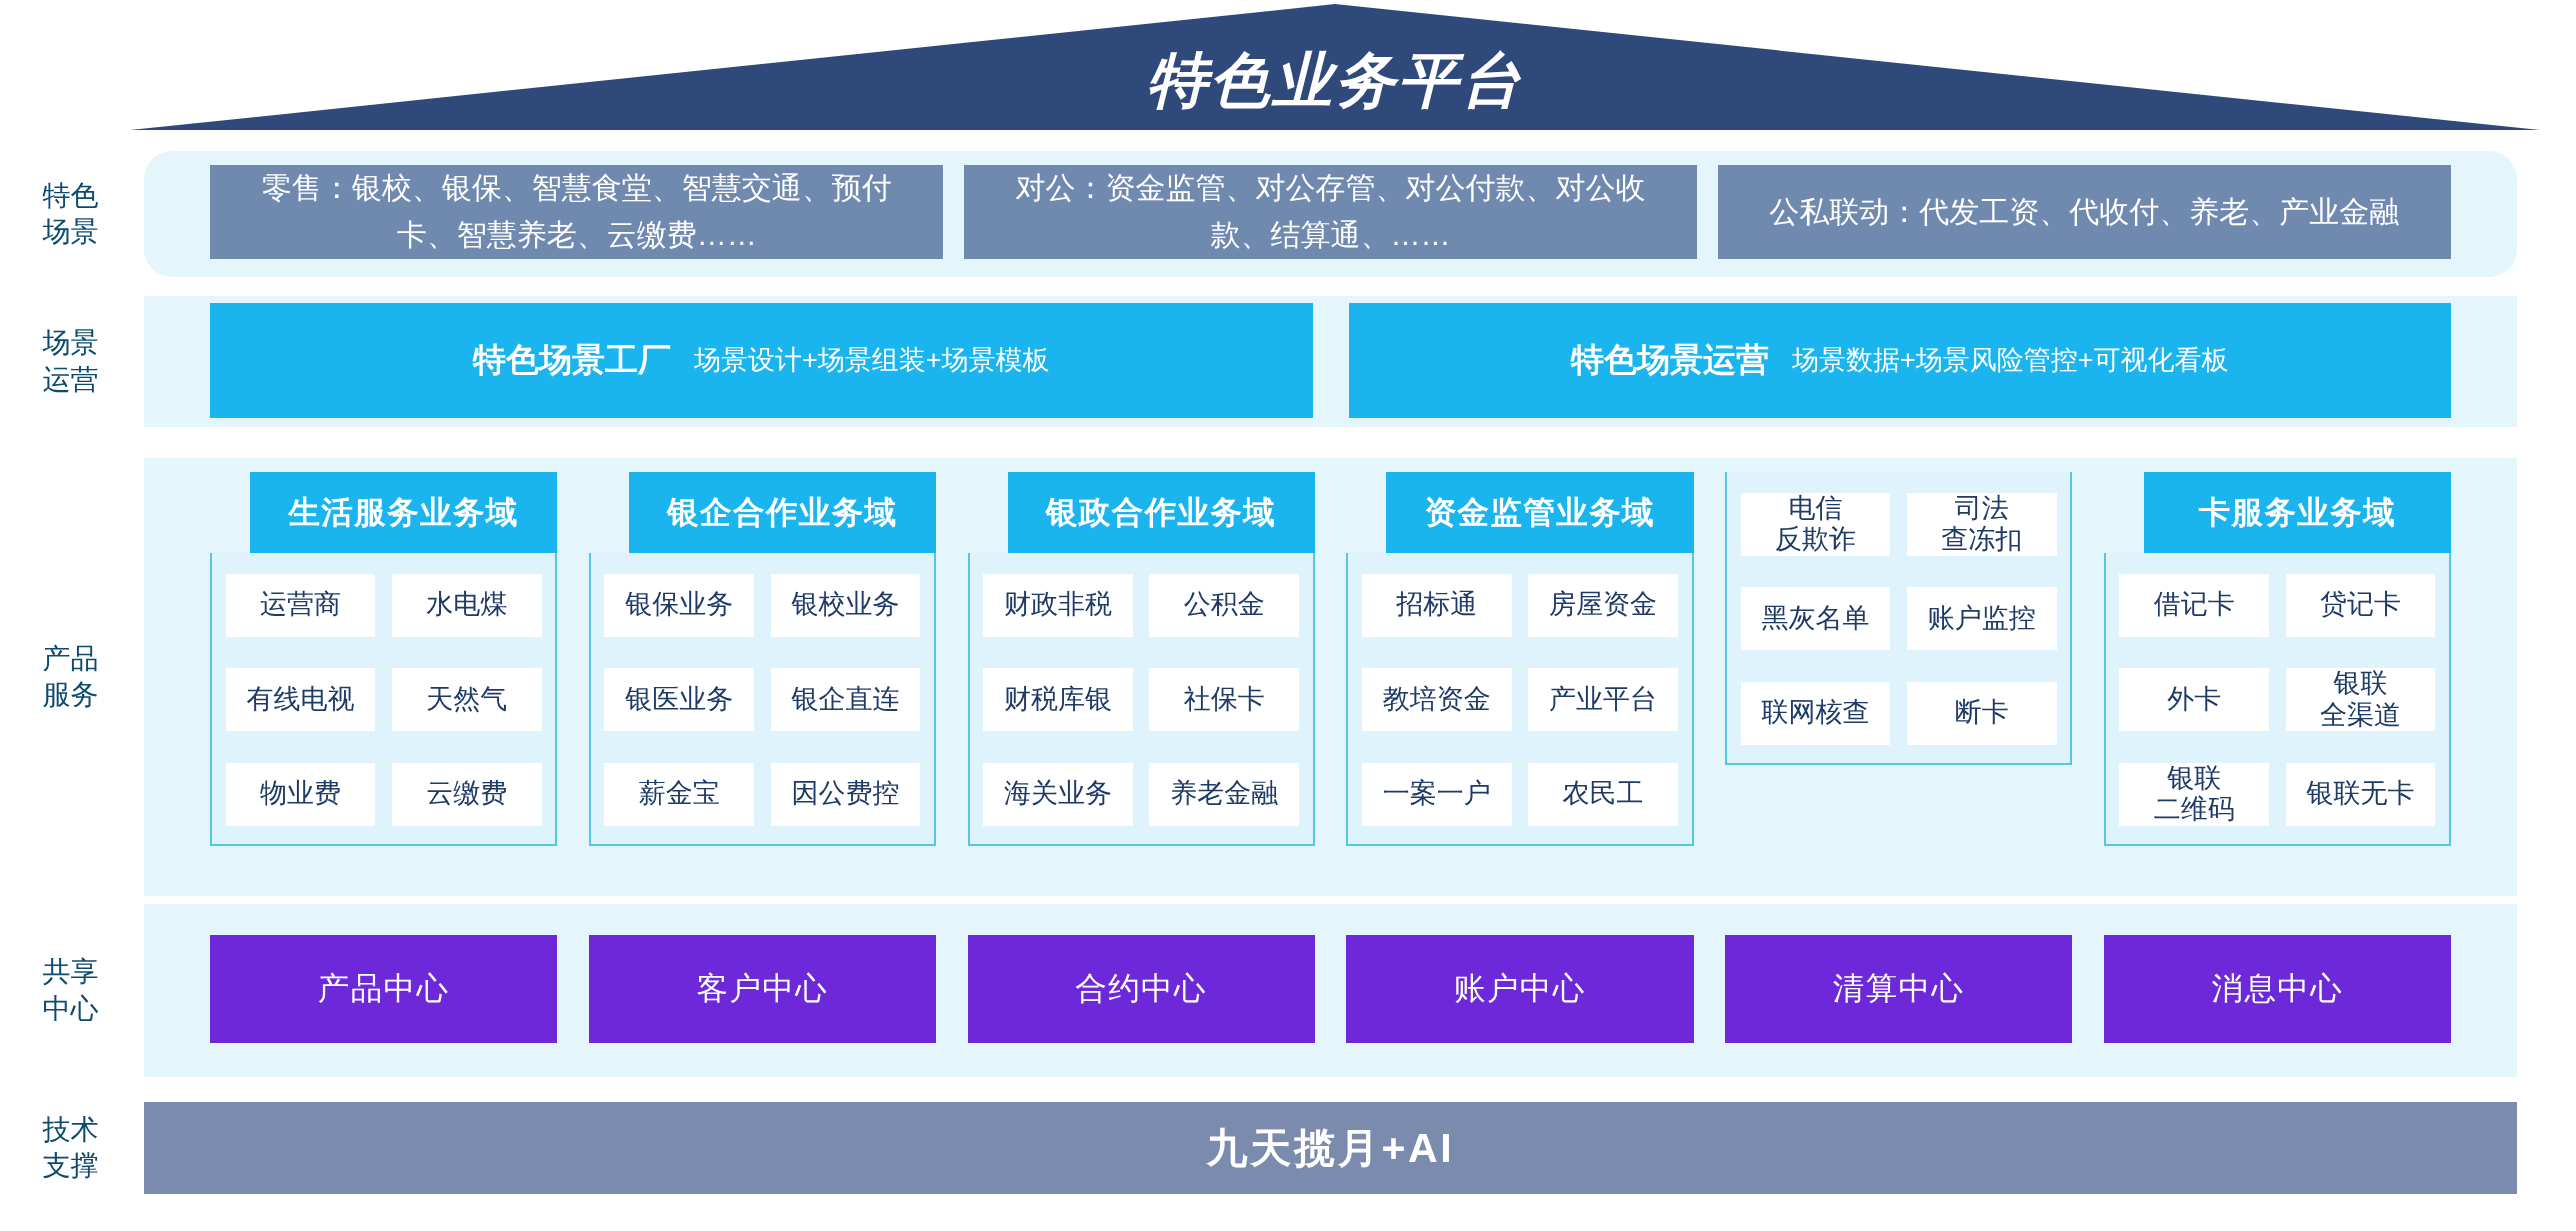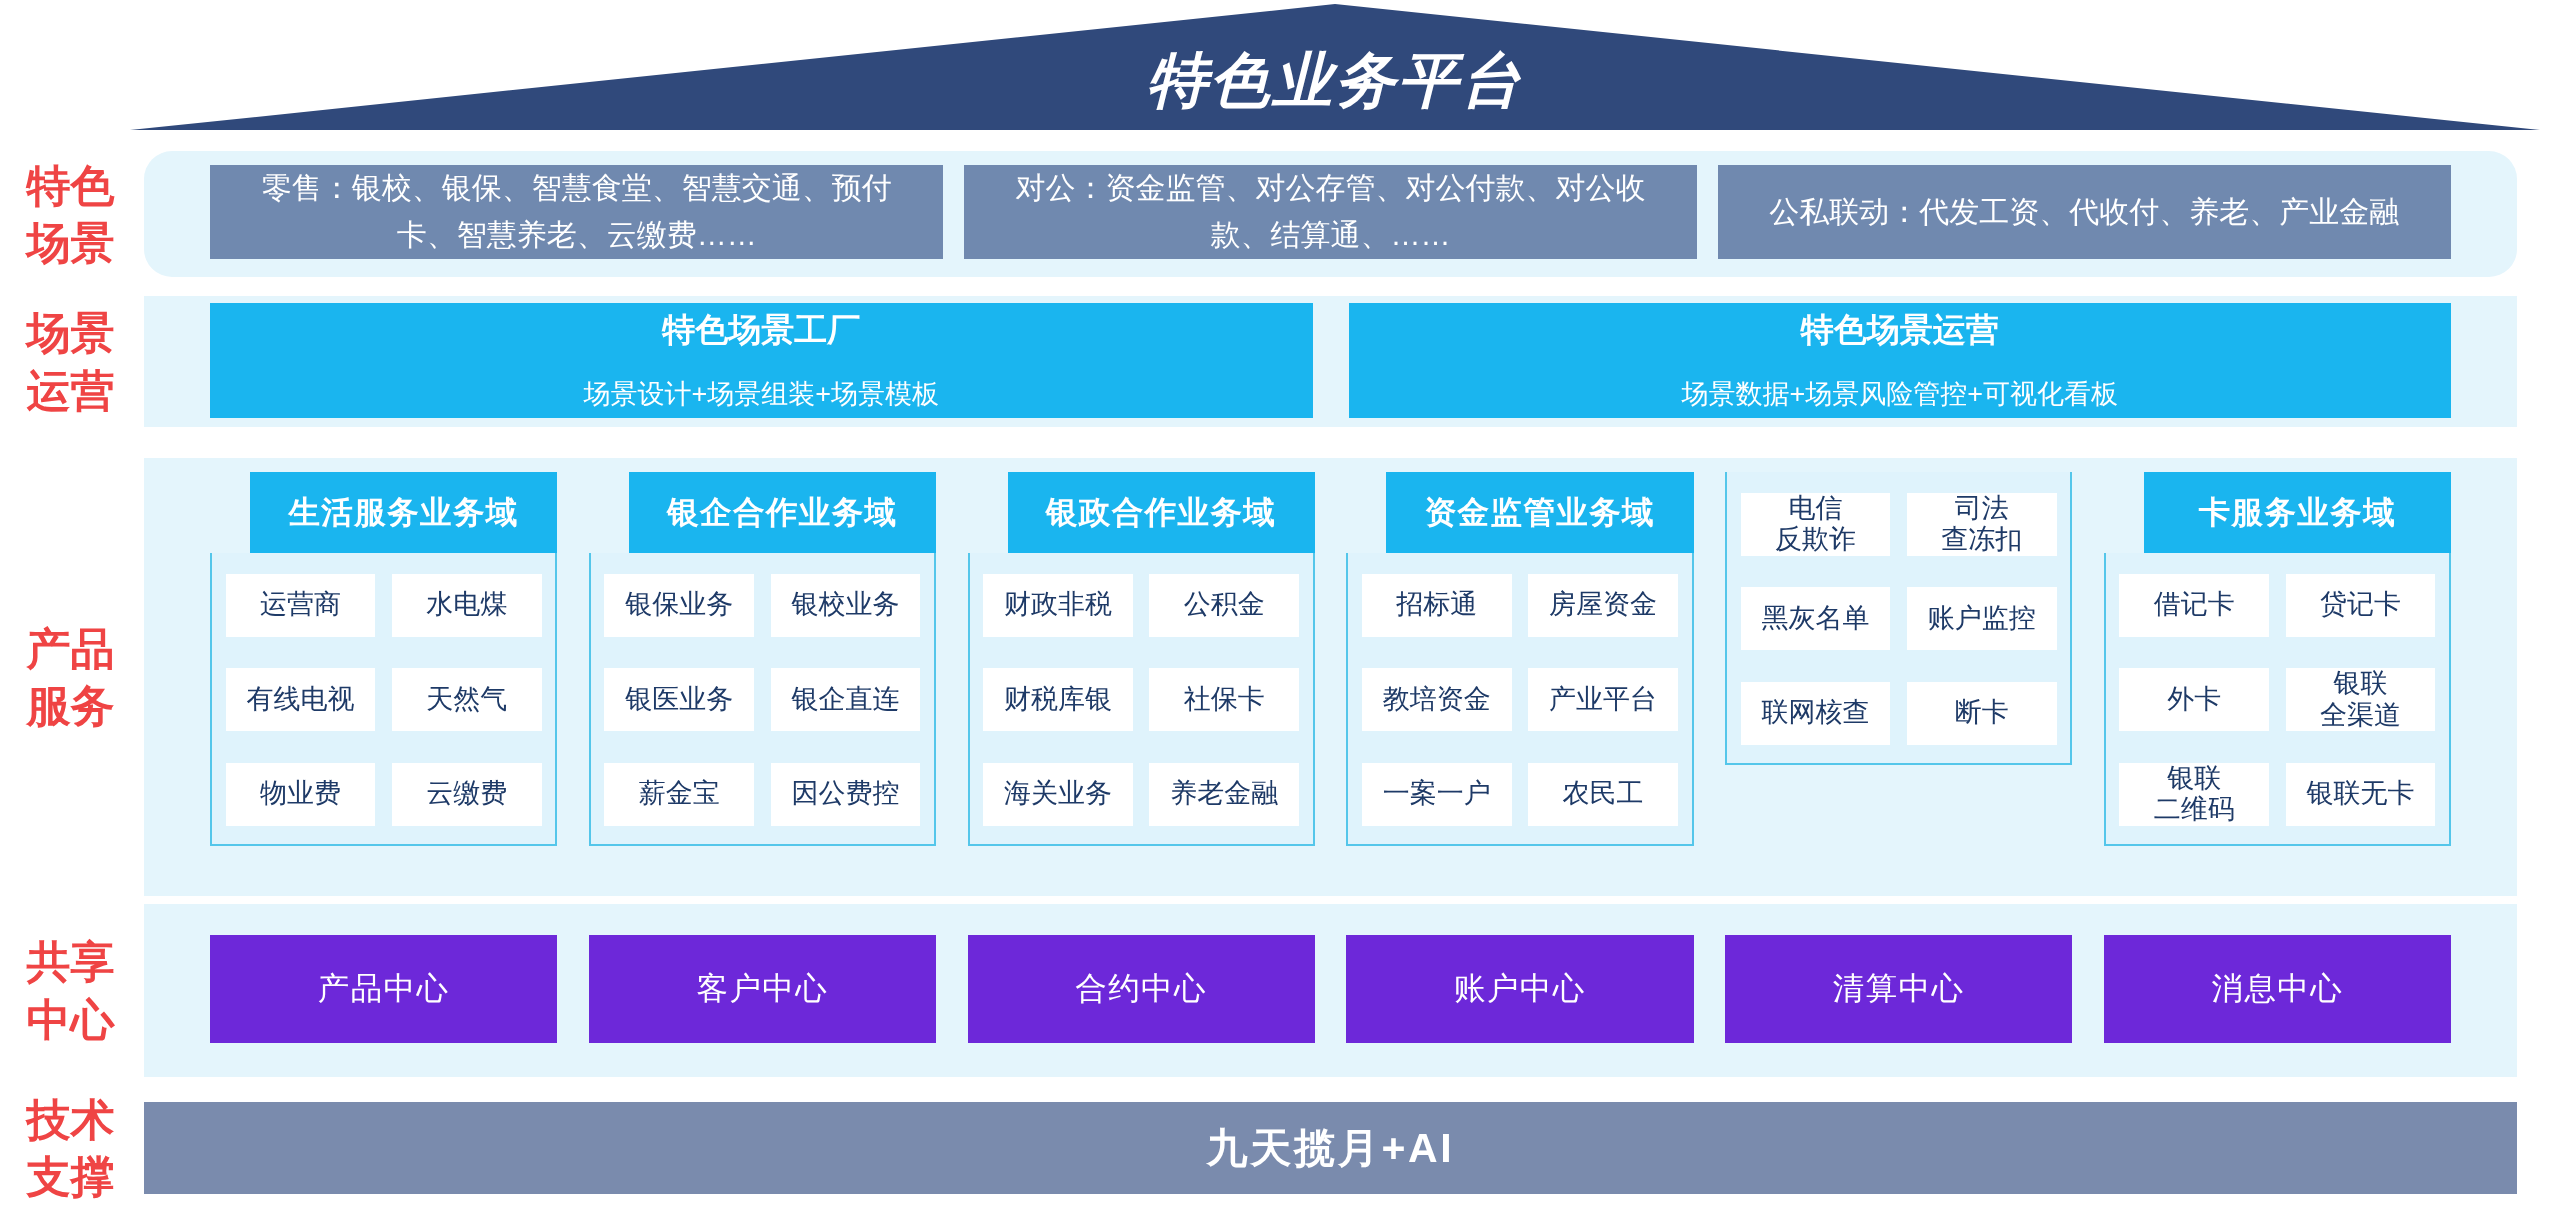--- a/index.html
+++ b/index.html
@@ -12,40 +12,40 @@
     position:absolute;left:130px;top:4.1px;width:2410px;height:126px;
     background:#30497B;clip-path:polygon(0 100%,50% 0,100% 100%);
   }
   .roof-title{
     position:absolute;left:0;right:0;bottom:8.2px;text-align:center;
     color:#ffffff;font-size:60px;font-weight:bold;letter-spacing:2.7px;font-style:italic;
   }
   
   .row-label{
     position:absolute;left:0;width:141px;display:flex;align-items:center;justify-content:center;
-    text-align:center;color:#ef4444;font-size:44px;line-height:1.3;white-space:pre-line;font-weight:700;
+    text-align:center;color:#0c4a6e;font-size:28px;line-height:1.3;white-space:pre-line;font-weight:400;
   }
   .lbl1{top:151px;height:126px}
   .lbl2{top:296px;height:131px}
   .lbl3{top:458px;height:438px}
   .lbl4{top:904px;height:173px}
   .lbl5{top:1102px;height:92px}
   
   .band{
     position:absolute;left:144px;width:2373px;background:#E4F5FC;
     box-sizing:border-box;display:flex;
   }
   .band1{top:151px;height:126px;padding:13.7px 66px 18px;gap:20.5px;border-radius:28px;}
   .scenario-box{
     flex:1;background:#7089AF;color:#ffffff;font-size:30px;line-height:1.55;
     display:flex;align-items:center;justify-content:center;text-align:center;padding:0 27px;
   }
   .band2{top:296px;height:131px;padding:6.8px 66px 9px;gap:36px;}
   .op-box{
-    flex:1;background:#1AB5EF;color:#ffffff;display:flex;flex-direction:column;
+    flex:1;background:#1AB5EF;color:#ffffff;display:flex;flex-direction:row;
     align-items:center;justify-content:center;gap:23px;
   }
   .op-title{font-size:33px;font-weight:bold;}
   .op-sub{font-size:27px;}
   .band3{top:458px;height:438px;padding:14.4px 66px 0;gap:31.5px;align-items:flex-start;}
   .pcol{flex:1;display:flex;flex-direction:column;}
   .pcol-header{
     height:81px;background:#1AB5EF;color:#ffffff;font-size:31.5px;font-weight:bold;
     display:flex;align-items:center;justify-content:center;letter-spacing:1.4px;margin-left:40px;
   }

